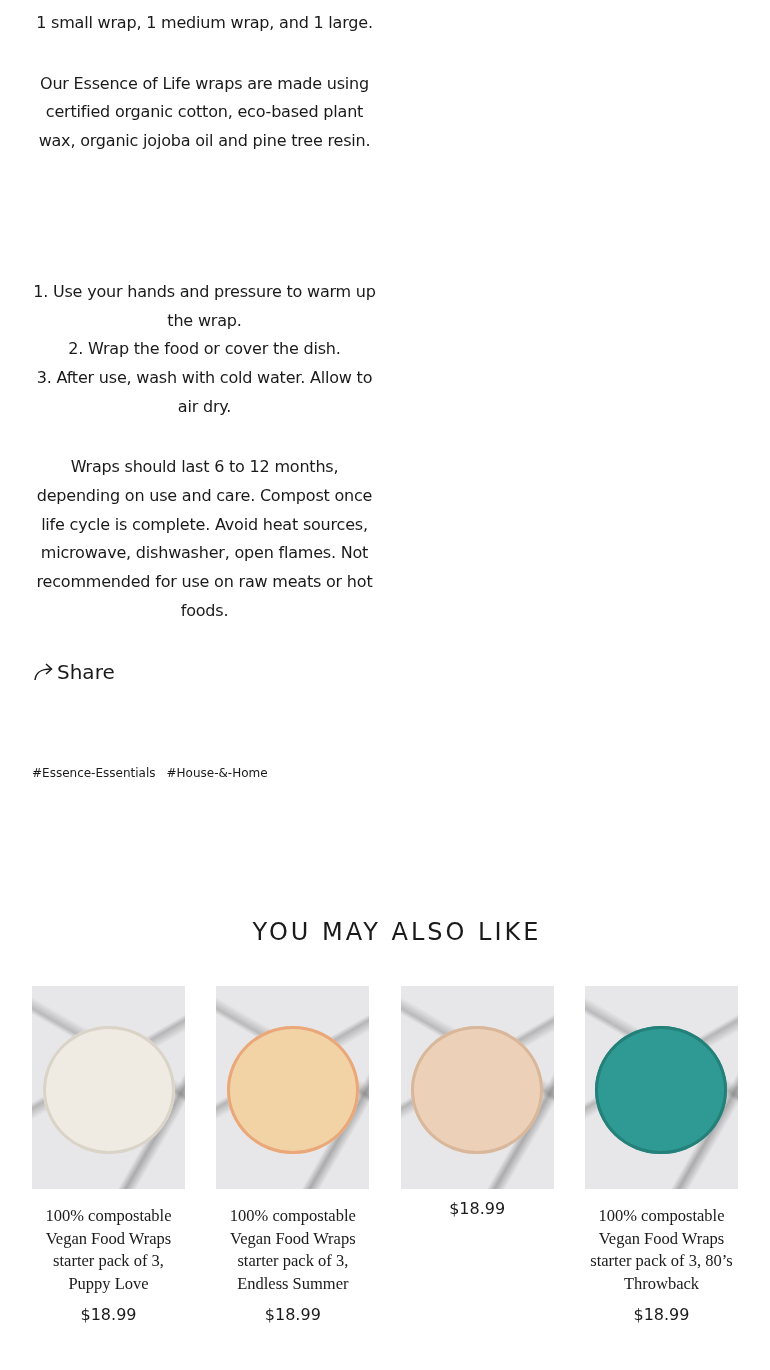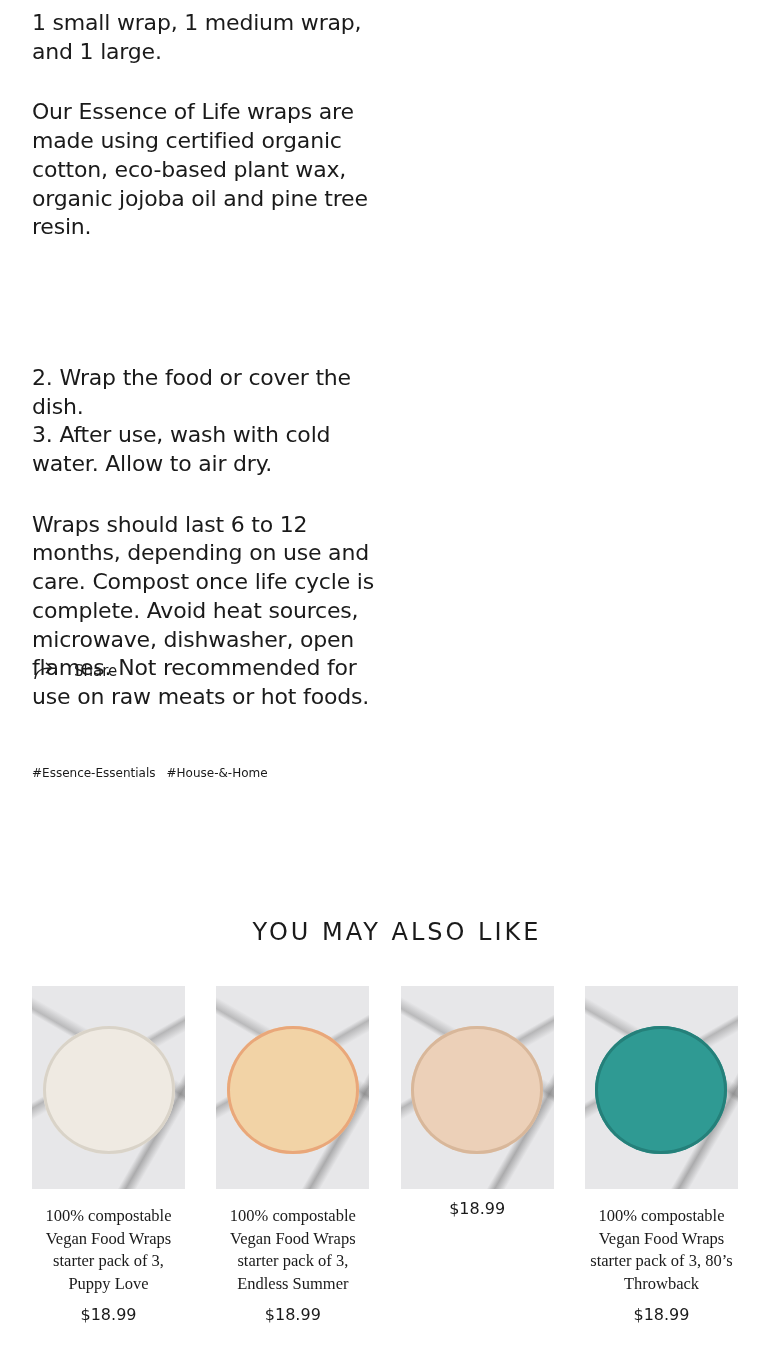--- a/index.html
+++ b/index.html
@@ -1,23 +1,23 @@
 <!DOCTYPE html>
 <html><head>
 <meta charset="utf-8">
 <style>
   html, body { margin:0; padding:0; background:#ffffff; }
   body { width:770px; height:1370px; position:relative; overflow:hidden; color:#1a1a1a; font-family:"DejaVu Sans", sans-serif; }
-  .desc { position:absolute; left:32px; top:9px; width:345px; font-size:22px; line-height:28.7px; letter-spacing:-0.2px; }
+  .desc { position:absolute; left:32px; top:9px; width:345px; font-size:16px; line-height:28.7px; letter-spacing:-0.2px;text-align:center; }
   .desc p { margin:0; }
   .gap { height:32px; }
   .gap-lg { height:90px; }
   .share { position:absolute; left:32px; top:660px; display:flex; align-items:center; cursor:pointer; }
   .share svg { width:22px; height:22px; }
-  .share span { margin-left:20px; font-size:15px; }
+  .share span { margin-left:3px; font-size:20px; }
   .tags { position:absolute; left:32px; top:766px; font-size:12px; display:flex; gap:11px; }
   .tags a { color:#1a1a1a; text-decoration:none; }
   .heading { position:absolute; left:0; width:770px; top:918px; text-align:center; font-size:24px; letter-spacing:3px; font-weight:400;margin-left:12px; }
   .products { position:absolute; left:32px; top:986px; width:706px; display:flex; justify-content:space-between; }
   .card { width:153px; text-align:center; cursor:pointer; }
   .thumb { width:153px; height:203px; position:relative; overflow:hidden; }
   .marble { position:absolute; inset:0; background:
       linear-gradient(150deg, transparent 40%, rgba(90,90,90,.35) 42%, transparent 46%),
       linear-gradient(30deg, transparent 60%, rgba(80,80,80,.3) 62%, transparent 66%),
       linear-gradient(120deg, transparent 75%, rgba(60,60,60,.35) 78%, transparent 82%),
@@ -28,20 +28,21 @@
 </style>
 </head>
 <body>
 
 <div class="desc">
   <p>1 small wrap, 1 medium wrap, and 1 large.</p>
   <div class="gap"></div>
   <p>Our Essence of Life wraps are made using certified organic cotton, eco-based plant wax, organic jojoba oil and pine tree resin.</p>
   <div class="gap-lg"></div>
   <div class="gap"></div>
+  <p>1.  Use your hands and pressure to warm up the wrap.</p>
   <p>2.  Wrap the food or cover the dish.</p>
   <p>3.  After use, wash with cold water.  Allow to air dry.</p>
   <div class="gap"></div>
   <p>Wraps should last 6 to 12 months, depending on use and care. Compost once life cycle is complete. Avoid heat sources, microwave, dishwasher, open flames. Not recommended for use on raw meats or hot foods.</p>
 </div>
 
 <div class="share">
   <svg viewBox="0 0 22 22">
       <path d="M3 19 C4 11, 9 8, 19 8" fill="none" stroke="#1a1a1a" stroke-width="1.5"></path>
       <path d="M14 3 L19.5 8 L14 13" fill="none" stroke="#1a1a1a" stroke-width="1.5"></path>

